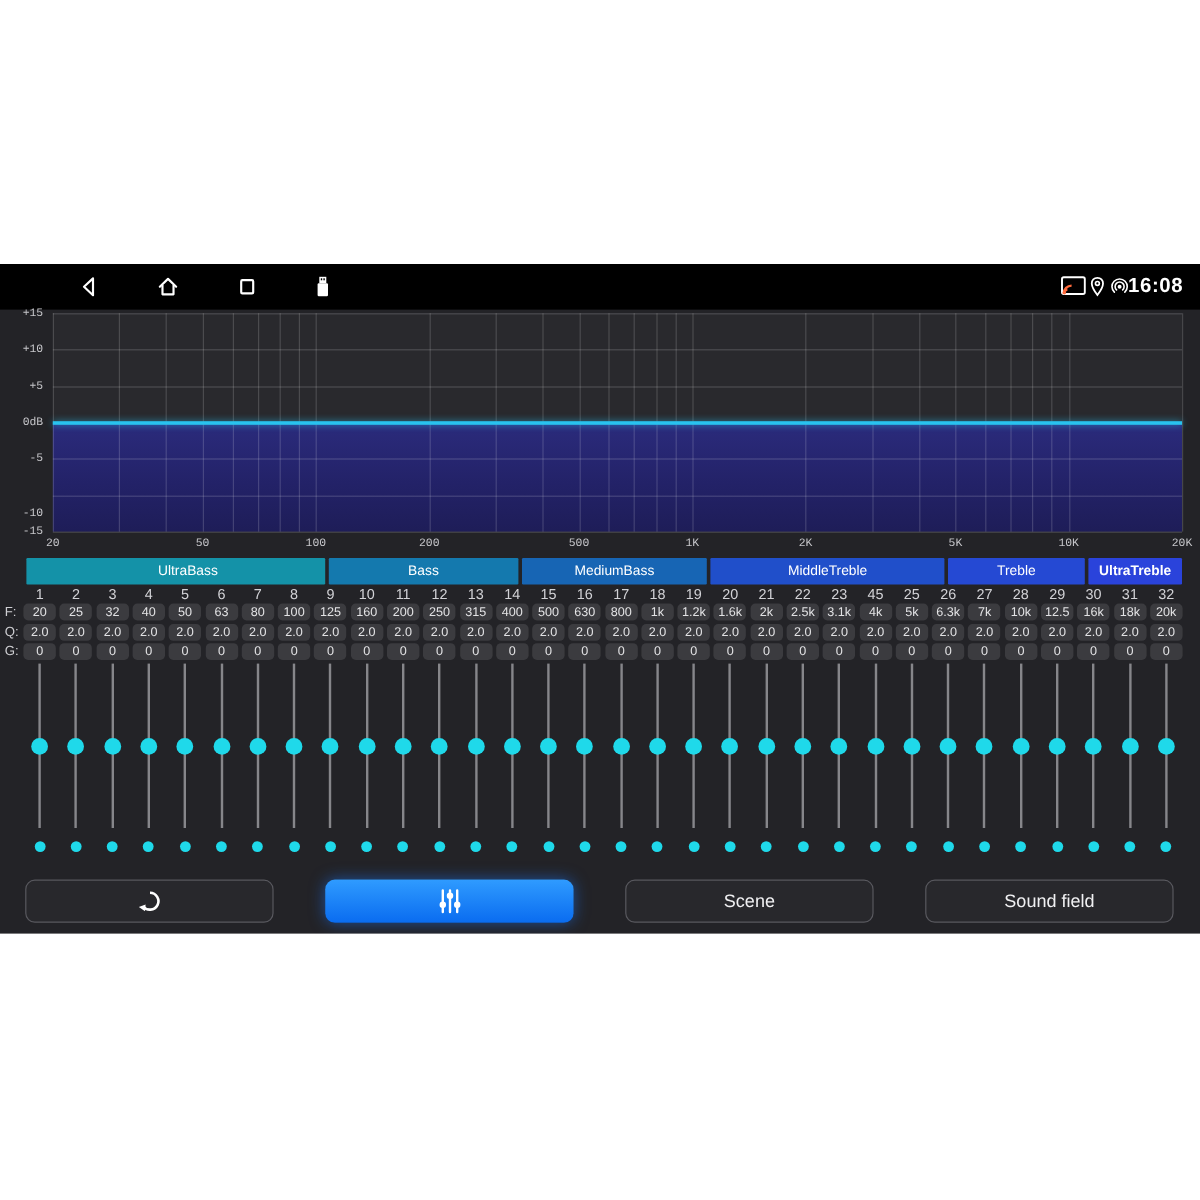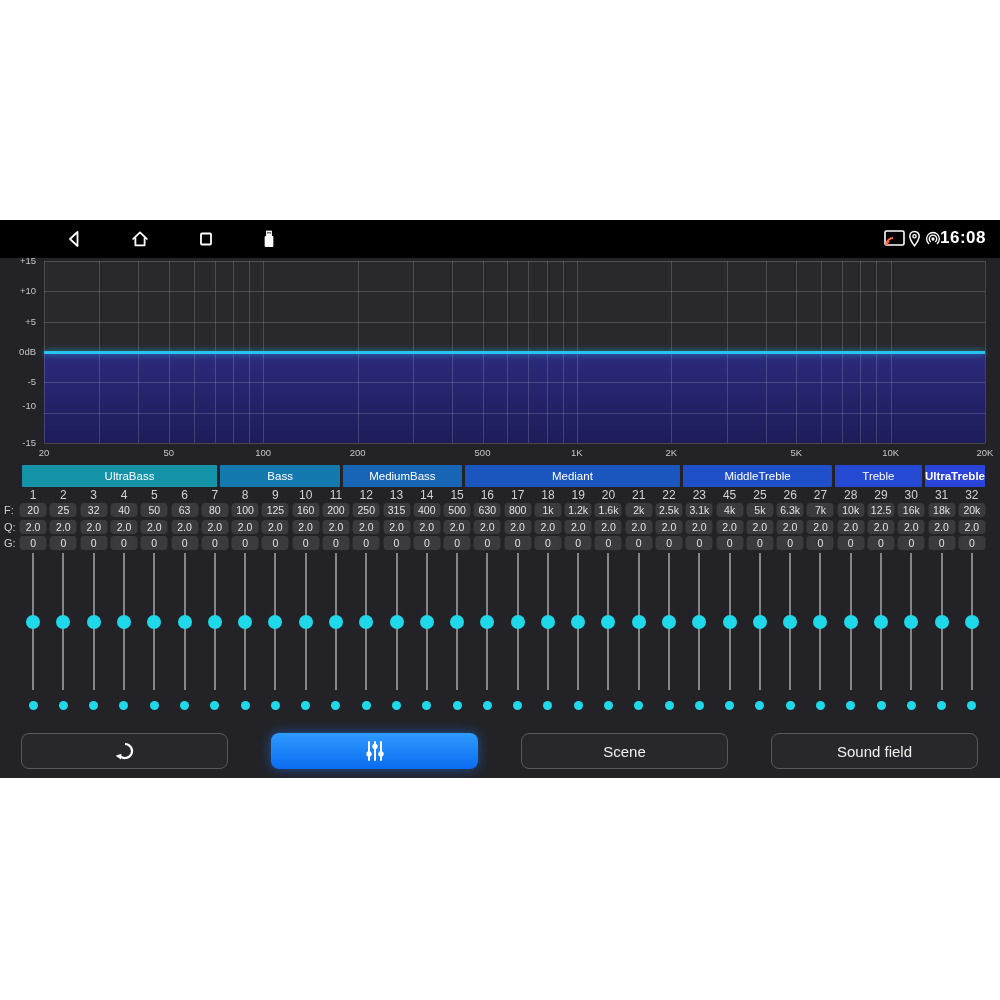--- a/index.html
+++ b/index.html
@@ -4,21 +4,21 @@
 <style>
   html,body{margin:0;padding:0;background:#ffffff;width:1000px;height:1000px;
     font-family:"Liberation Sans", sans-serif;-webkit-font-smoothing:antialiased;}
   .screen{position:absolute;top:220px;left:0;width:1000px;height:558px;background:#232327;overflow:hidden;}
   
   .statusbar{position:absolute;top:0;left:0;width:1000px;height:38px;background:#000;}
   .navicon{position:absolute;top:9px;width:20px;height:20px;}
   .sicon{position:absolute;top:10px;}
   .time{position:absolute;top:8px;left:940px;width:50px;color:#fff;font-size:17px;font-weight:700;letter-spacing:.5px;}
   
-  #graph{position:absolute;top:0;left:0;width:1000px;height:211px;}
+  #graph{position:absolute;top:0;left:0;width:1000px;height:211px;font-family:Liberation Mono, monospace;}
   .plotbg{position:absolute;background:#29292d;}
   .gfill{position:absolute;background:linear-gradient(180deg,#2b2b7c 0%,#232268 55%,#1e1d58 100%);}
   .vgrid{position:absolute;width:1px;background:rgba(255,255,255,0.16);}
   .hgrid{position:absolute;height:1px;background:rgba(255,255,255,0.17);}
   .gline{position:absolute;height:3px;box-shadow:0 0 6px rgba(41,195,239,.7);}
   .ylab{position:absolute;left:0;width:36px;text-align:right;font-size:9.5px;color:#c6c6ca;height:10px;line-height:10px;}
   .xlab{position:absolute;width:30px;text-align:center;font-size:9.5px;color:#c6c6ca;top:227px;}
   
   #bandsRow{position:absolute;top:245px;left:22px;width:963px;height:22px;display:flex;gap:3px;}
   .bgroup{flex-basis:0;color:#fff;font-size:11.5px;display:flex;align-items:center;justify-content:center;border-radius:1px;}
@@ -115,41 +115,40 @@
       <div class="ylab" style="top: 36px;">+15</div>
       <div class="hgrid" style="left: 44px; top: 71.3px; width: 941px;"></div>
       <div class="ylab" style="top: 66.3px;">+10</div>
       <div class="hgrid" style="left: 44px; top: 101.7px; width: 941px;"></div>
       <div class="ylab" style="top: 96.7px;">+5</div>
       <div class="hgrid" style="left: 44px; top: 132px; width: 941px;"></div>
       <div class="ylab" style="top: 127px;">0dB</div>
       <div class="hgrid" style="left: 44px; top: 162.3px; width: 941px;"></div>
       <div class="ylab" style="top: 157.3px;">-5</div>
       <div class="hgrid" style="left: 44px; top: 192.7px; width: 941px;"></div>
-      <div class="ylab" style="top: 181px;">-10</div>
+      <div class="ylab" style="top: 203px;">-10</div>
       <div class="hgrid" style="left: 44px; top: 223px; width: 941px;"></div>
       <div class="ylab" style="top: 218px;">-15</div>
       <div class="gline" style="left: 44px; top: 130.5px; width: 941px; background: rgb(41, 195, 239);"></div>
       <div class="xlab" style="left: 29px;">20</div>
       <div class="xlab" style="left: 153.8px;">50</div>
       <div class="xlab" style="left: 248.2px;">100</div>
       <div class="xlab" style="left: 342.7px;">200</div>
       <div class="xlab" style="left: 467.5px;">500</div>
       <div class="xlab" style="left: 561.9px;">1K</div>
       <div class="xlab" style="left: 656.3px;">2K</div>
       <div class="xlab" style="left: 781.2px;">5K</div>
       <div class="xlab" style="left: 875.6px;">10K</div>
       <div class="xlab" style="left: 970px;">20K</div>
     </div>
 
   <div id="bandsRow">
       <div class="bgroup" style="flex-grow: 18.5; background: linear-gradient(rgb(20, 146, 168), rgb(20, 146, 168)); padding-left: 20px;">UltraBass</div>
       <div class="bgroup" style="flex-grow: 12.7; background: linear-gradient(rgb(20, 121, 174), rgb(20, 121, 174));">Bass</div>
       <div class="bgroup" style="flex-grow: 12.5; background: linear-gradient(rgb(23, 101, 180), rgb(23, 101, 180));">MediumBass</div>
-      <div class="bgroup" style="flex-grow: 22.8; background: linear-gradient(rgb(27, 86, 191), rgb(27, 86, 191));">Mediant</div>
       <div class="bgroup" style="flex-grow: 15.7; background: linear-gradient(rgb(32, 79, 202), rgb(32, 79, 202));">MiddleTreble</div>
       <div class="bgroup" style="flex-grow: 9.2; background: linear-gradient(rgb(37, 73, 211), rgb(37, 73, 211));">Treble</div>
       <div class="bgroup" style="flex-grow: 6.3; background: linear-gradient(rgb(42, 67, 219), rgb(42, 67, 219)); font-weight: bold;">UltraTreble</div>
     </div>
 
   <div class="rowlab" style="top:283px">F:</div>
   <div class="rowlab" style="top:300px">Q:</div>
   <div class="rowlab" style="top:316px">G:</div>
 
   <div id="cols">

